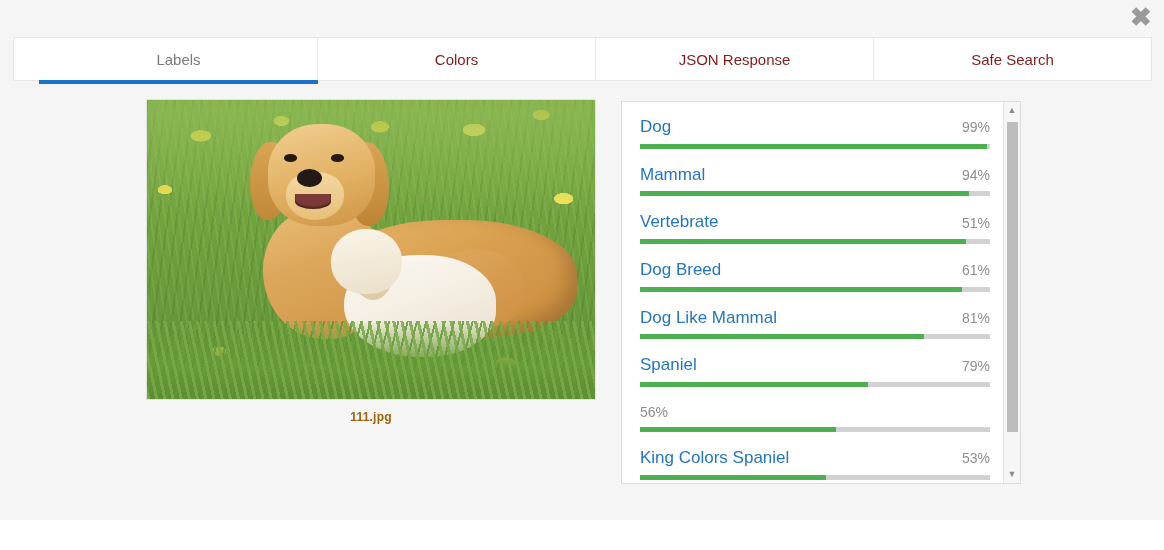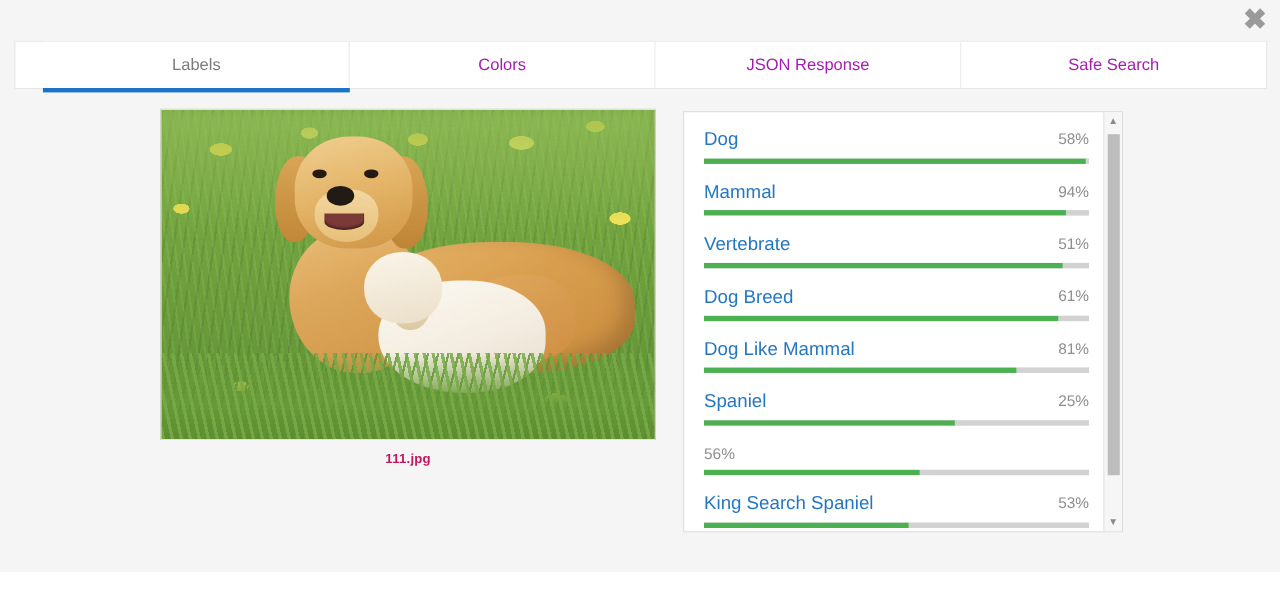--- a/index.html
+++ b/index.html
@@ -54,21 +54,21 @@
     box-sizing: border-box;
     padding-left: 26px;
   }
   .tab {
     flex: 1 1 0;
     position: relative;
     display: flex;
     align-items: center;
     justify-content: center;
     font-size: 15px;
-    color: #a21caf;
+    color: #7f1d1d;
     cursor: pointer;
     border-right: 1px solid #e6e6e6;
     box-sizing: border-box;
     background: #ffffff;
     user-select: none;
   }
   .tab:last-child { border-right: none; }
   .tab.active { color: #7b7b7b; }
   .tab.active::after {
     content: "";
@@ -103,21 +103,21 @@
     box-sizing: border-box;
     overflow: hidden;
     position: relative;
     background: #6c9a3e;
   }
   .preview-caption {
     margin-top: 10px;
     text-align: center;
     font-size: 12px;
     font-weight: 700;
-    color: #be185d;
+    color: #a16207;
     letter-spacing: .2px;
   }
 
   
   .photo { position: absolute; inset: 0; }
   .meadow {
     position: absolute; inset: 0;
     background:
       radial-gradient(ellipse 18px 10px at 12% 12%, #f2e04a 0 55%, transparent 58%),
       radial-gradient(ellipse 14px 9px at 30% 7%, #f4e55c 0 55%, transparent 58%),
@@ -239,21 +239,21 @@
   .results-inner {
     position: absolute;
     left: 0; top: 0;
     width: 382px;
     padding: 16px 0 0 18px;
     box-sizing: border-box;
   }
   .label-row { width: 350px; margin-bottom: 17px; }
   .label-line {
     display: flex;
-    align-items: flex-start;
+    align-items: center;
     justify-content: space-between;
     margin-bottom: 7px;
     gap: 32px;
   }
   .label-name {
     font-size: 17px;
     color: #2576c0;
     line-height: 1.1;
     white-space: nowrap;
   }
@@ -357,21 +357,21 @@
         </div>
       </div>
       <div class="preview-caption">111.jpg</div>
     </div>
 
     <div class="results-panel">
       <div class="results-inner" id="results-list">
           <div class="label-row">
             <div class="label-line">
               <span class="label-name">Dog</span>
-              <span class="label-pct">58%</span>
+              <span class="label-pct">99%</span>
             </div>
             <div class="bar-track" style="background: rgb(210, 210, 210);">
               <div class="bar-fill" style="width: 99%; background: rgb(76, 175, 80);"></div>
             </div>
           </div>
           <div class="label-row">
             <div class="label-line">
               <span class="label-name">Mammal</span>
               <span class="label-pct">94%</span>
             </div>
@@ -402,37 +402,37 @@
               <span class="label-name">Dog Like Mammal</span>
               <span class="label-pct">81%</span>
             </div>
             <div class="bar-track" style="background: rgb(210, 210, 210);">
               <div class="bar-fill" style="width: 81%; background: rgb(76, 175, 80);"></div>
             </div>
           </div>
           <div class="label-row">
             <div class="label-line">
               <span class="label-name">Spaniel</span>
-              <span class="label-pct">25%</span>
+              <span class="label-pct">79%</span>
             </div>
             <div class="bar-track" style="background: rgb(210, 210, 210);">
               <div class="bar-fill" style="width: 65%; background: rgb(76, 175, 80);"></div>
             </div>
           </div>
           <div class="label-row">
             <div class="label-line">
               <span class="label-pct">56%</span>
             </div>
             <div class="bar-track" style="background: rgb(210, 210, 210);">
               <div class="bar-fill" style="width: 56%; background: rgb(76, 175, 80);"></div>
             </div>
           </div>
           <div class="label-row">
             <div class="label-line">
-              <span class="label-name">King Search Spaniel</span>
+              <span class="label-name">King Colors Spaniel</span>
               <span class="label-pct">53%</span>
             </div>
             <div class="bar-track" style="background: rgb(210, 210, 210);">
               <div class="bar-fill" style="width: 53%; background: rgb(76, 175, 80);"></div>
             </div>
           </div>
         </div>
 
       <div class="scrollbar">
         <div class="sb-arrow up">▲</div>

